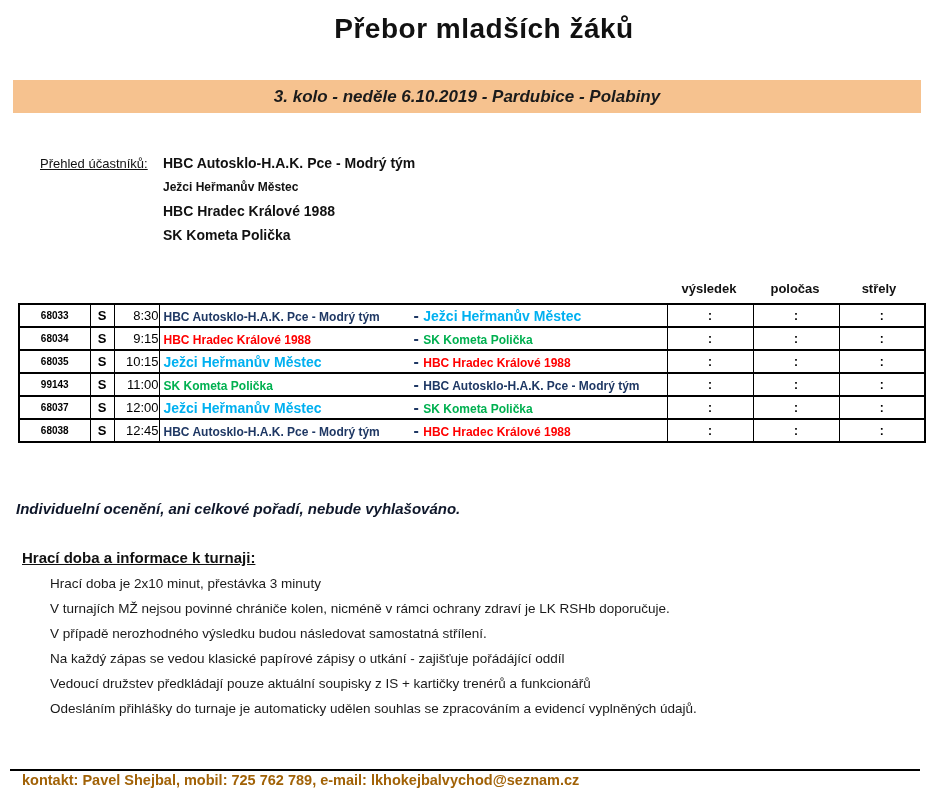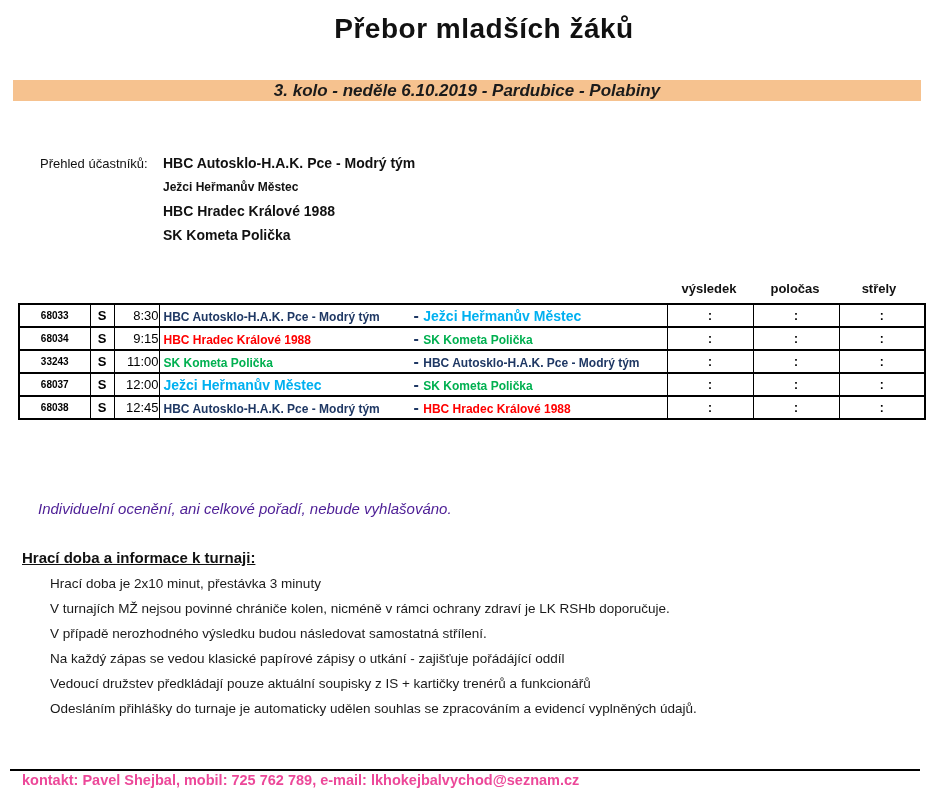--- a/index.html
+++ b/index.html
@@ -9,27 +9,27 @@
     background:#ffffff; color:#000;
     font-family:"Liberation Sans", sans-serif;
     overflow:hidden;
   }
   .page-title {
     position:absolute; top:13px; left:16px; width:936px;
     text-align:center; font-size:28px; font-weight:bold; color:#111;
     letter-spacing:0.5px;
   }
   .banner {
-    position:absolute; top:80px; left:13px; width:908px; height:21px;
+    position:absolute; top:80px; left:13px; width:908px; height:33px;
     display:flex; align-items:center; justify-content:center;
     font-size:17px; font-weight:bold; font-style:italic; color:#1b1b1b;
   }
   .participants-label {
     position:absolute; top:156px; left:40px;
-    font-size:13px; color:#111;
+    font-size:13px; text-decoration:underline; color:#111;
   }
   .participants-list { position:absolute; top:151px; left:163px; }
   .participant {
     height:24px; line-height:24px; font-weight:bold; font-size:14px; color:#111;
     white-space:nowrap;
   }
   .participant:nth-child(2) { font-size:12px; }
 
   .score-headers { position:absolute; top:281px; left:0; }
   .score-header {
@@ -55,39 +55,39 @@
   td.c-time { width:45px; text-align:right; font-size:13px; padding-right:3px;margin-top:17px; }
   td.c-teams{ width:508px; position:relative; }
   td.c-score{ width:86px; text-align:center; font-size:12px; font-weight:bold;
               border-left:2px solid #000; border-right:2px solid #000; }
   .home { font-weight:bold; padding-left:4px; }
   .away { position:absolute; left:254px; top:50%; transform:translateY(-50%);
           font-weight:bold; white-space:nowrap; }
   .dash { font-weight:bold; }
 
   .note {
-    position:absolute; top:500px; left:38px;
-    font-size:15px; font-weight:normal; font-style:italic; color:#4c1d95;
+    position:absolute; top:500px; left:16px;
+    font-size:15px; font-weight:bold; font-style:italic; color:#0f172a;
     white-space:nowrap;
   }
   .info-heading {
     position:absolute; top:549px; left:22px;
     font-size:15px; font-weight:bold; text-decoration:underline; color:#111;
     white-space:nowrap;
   }
   .info-lines { position:absolute; top:571px; left:22px;margin-left:28px; }
   .info-line { height:25px; line-height:25px; font-size:13.5px; color:#1a1a1a; white-space:nowrap; }
 
   .footer-rule {
     position:absolute; top:769px; left:10px; width:910px; height:0;
     border-top:2px solid #000;
   }
   .footer-text {
     position:absolute; top:772px; left:22px;
-    font-size:14.5px; font-weight:bold; color:#ec4899; white-space:nowrap;
+    font-size:14.5px; font-weight:bold; color:#a16207; white-space:nowrap;
   }
 </style>
 </head>
 <body>
 
 <div class="page-title">Přebor mladších žáků</div>
 
 <div class="banner" id="banner" style="background: rgb(246, 194, 143);">3. kolo - neděle 6.10.2019 - Pardubice - Polabiny</div>
 
 <div class="participants-label">Přehled účastníků:</div>
@@ -125,23 +125,35 @@
     <td class="c-time">9:15</td>
     <td class="c-teams">
       <span class="home" style="color: rgb(255, 0, 0); font-size: 12px;">HBC Hradec Králové 1988</span>
       <span class="away"><span class="dash" style="color: rgb(31, 56, 100);">-</span>&nbsp;<span class="away-name" style="color: rgb(0, 176, 80); font-size: 12px;">SK Kometa Polička</span></span>
     </td>
     <td class="c-score">:</td>
     <td class="c-score">:</td>
     <td class="c-score">:</td>
   </tr>
 
-
-  <tr>
-    <td class="c-id">33243</td>
+  <tr>
+    <td class="c-id">68035</td>
+    <td class="c-s">S</td>
+    <td class="c-time">10:15</td>
+    <td class="c-teams">
+      <span class="home" style="color: rgb(0, 176, 240); font-size: 14px;">Ježci Heřmanův Městec</span>
+      <span class="away"><span class="dash" style="color: rgb(31, 56, 100);">-</span>&nbsp;<span class="away-name" style="color: rgb(255, 0, 0); font-size: 12px;">HBC Hradec Králové 1988</span></span>
+    </td>
+    <td class="c-score">:</td>
+    <td class="c-score">:</td>
+    <td class="c-score">:</td>
+  </tr>
+
+  <tr>
+    <td class="c-id">99143</td>
     <td class="c-s">S</td>
     <td class="c-time">11:00</td>
     <td class="c-teams">
       <span class="home" style="color: rgb(0, 176, 80); font-size: 12px;">SK Kometa Polička</span>
       <span class="away"><span class="dash" style="color: rgb(31, 56, 100);">-</span>&nbsp;<span class="away-name" style="color: rgb(31, 56, 100); font-size: 12px;">HBC Autosklo-H.A.K. Pce - Modrý tým</span></span>
     </td>
     <td class="c-score">:</td>
     <td class="c-score">:</td>
     <td class="c-score">:</td>
   </tr>

